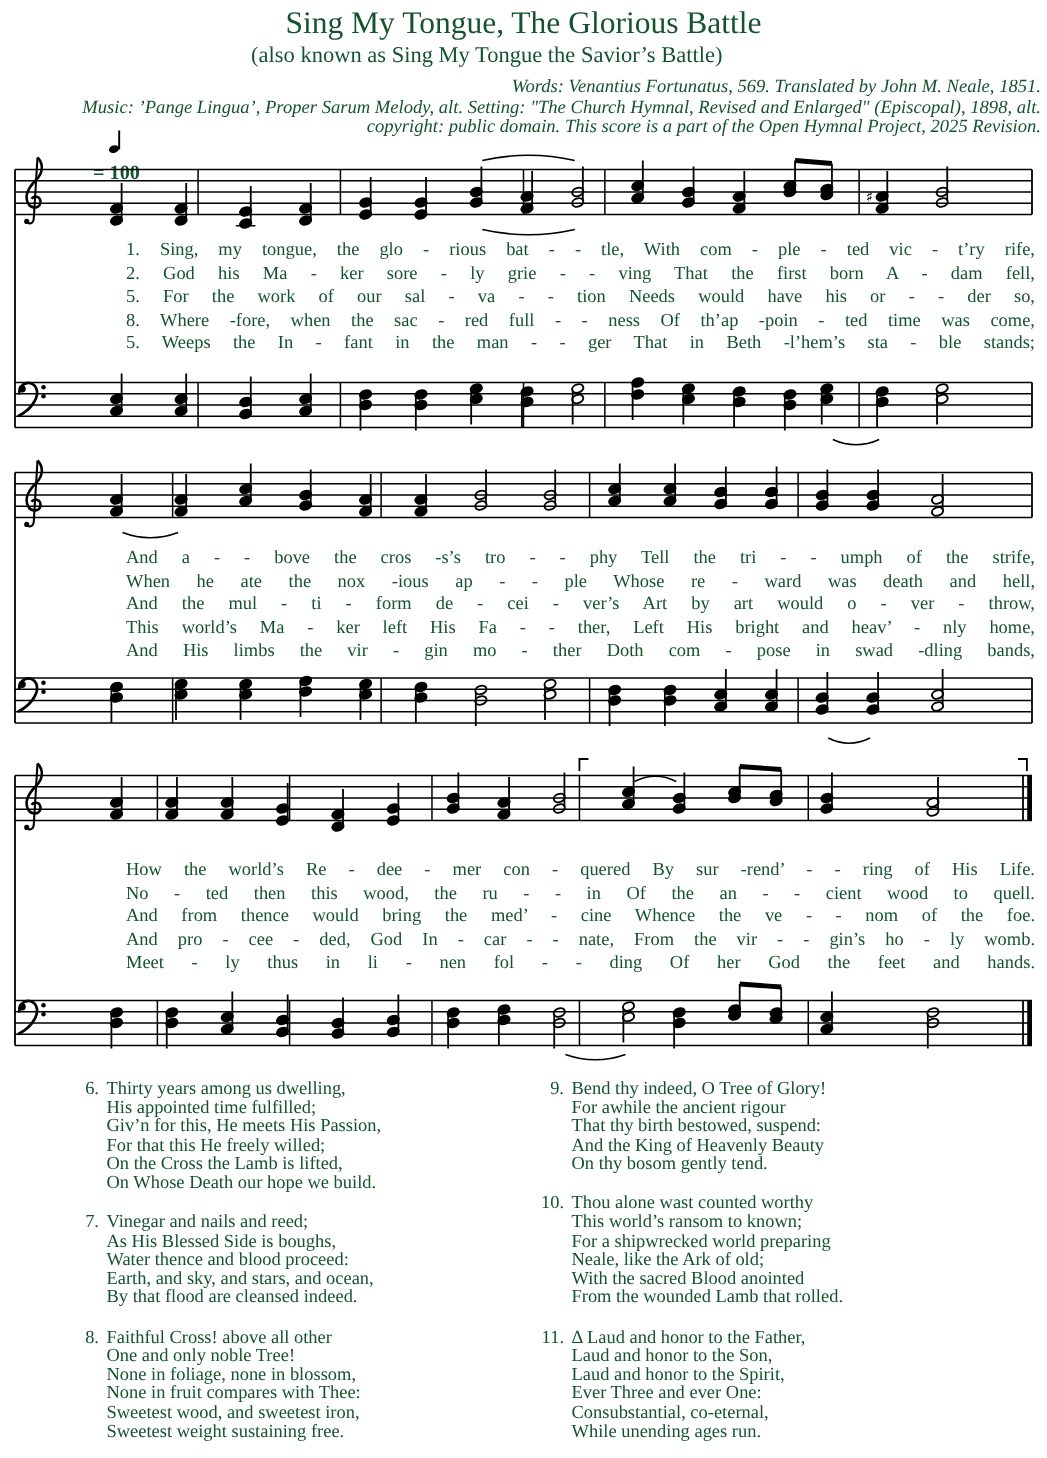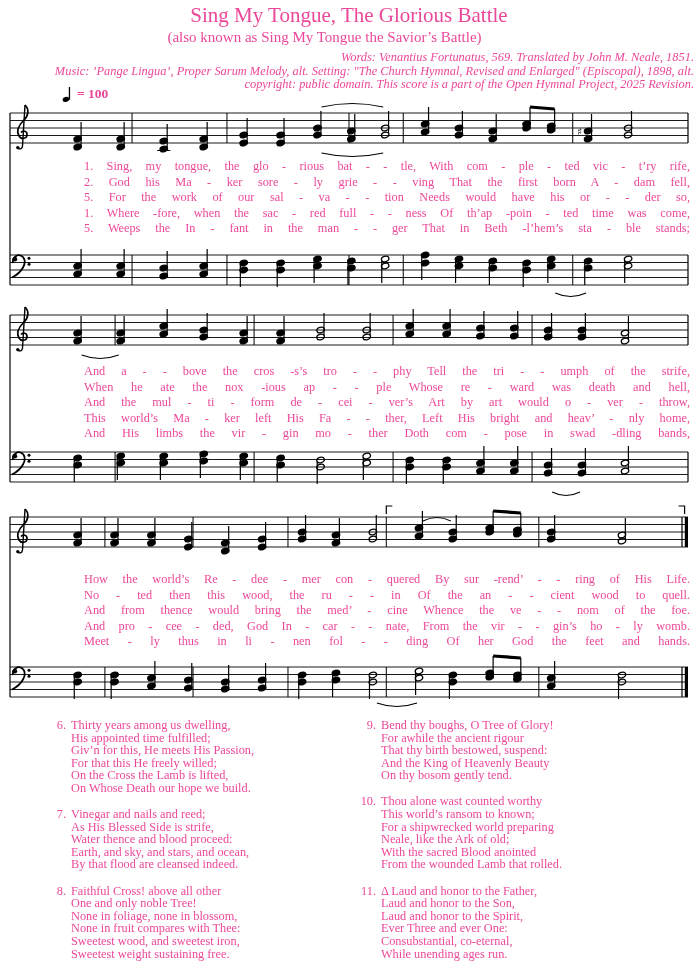--- a/index.html
+++ b/index.html
@@ -1,23 +1,23 @@
 <!DOCTYPE html>
 <html><head>
 <meta charset="utf-8">
 <style>
   html,body{margin:0;padding:0;background:#e8e8e8;}
-  .page{position:relative;width:698px;height:972px;background:#ffffff;color:#ec4899;
+  .page{position:relative;width:698px;height:972px;background:#ffffff;color:#14532d;
         font-family:"Liberation Serif",serif;overflow:hidden;margin:0 auto;}
   .title{position:absolute;top:3px;left:0;width:698px;text-align:center;font-size:21px;letter-spacing:0px;}
   .subtitle{position:absolute;top:29px;left:0;width:649px;text-align:center;font-size:15px;}
   .credits{position:absolute;top:51px;left:0;width:694px;text-align:right;font-style:italic;
            font-size:12.4px;line-height:13.6px;white-space:nowrap;}
   .tempo{position:absolute;top:85px;left:62px;font-weight:bold;font-size:13.5px;
-         display:flex;align-items:center;gap:4px;}
+         display:flex;align-items:center;gap:4px;flex-direction:column;}
   .tempo svg{display:block;}
   .system{position:absolute;left:0;}
   .lyrics{position:absolute;left:84px;width:606px;font-size:12.3px;line-height:15.5px;}
   .lyr{text-align:justify;text-align-last:justify;height:15.5px;overflow:hidden;white-space:normal;font-family:Liberation Serif, serif;}
   .verses{position:absolute;top:719px;left:0;width:698px;font-size:12.3px;line-height:12.6px;}
   .vcol{position:absolute;top:0;}
   .vcol-left{left:42px;width:300px;}
   .vcol-right{left:352px;width:330px;}
   .verse{display:flex;margin-bottom:13.5px;}
   .vnum{width:24px;text-align:right;padding-right:5px;flex:none;}
@@ -248,21 +248,21 @@
           <ellipse cx="628.1" cy="166" rx="3.8" ry="2.7" transform="rotate(-18 628.1 166)" fill="none" stroke="#000" stroke-width="1.3"></ellipse>
           <line x1="624.7" y1="160.5" x2="624.7" y2="183" stroke="#000" stroke-width="1.2"></line>
         </g>
         <path d="M 555.2249999999999 193 Q 570.675 200 586.125 193" fill="none" stroke="#000" stroke-width="1.1"></path>
       </g>
     </svg>
   <div class="lyrics" style="top:159px">
     <div class="lyr">1. Sing, my tongue, the glo - rious bat - - tle, With com - ple - ted vic - t’ry rife,</div>
     <div class="lyr">2. God his Ma - ker sore - ly grie - - ving That the first born A - dam fell,</div>
     <div class="lyr">5. For the work of our sal - va - - tion Needs would have his or - - der so,</div>
-    <div class="lyr">1. Where -fore, when the sac - red full - - ness Of th’ap -poin - ted time was come,</div>
+    <div class="lyr">8. Where -fore, when the sac - red full - - ness Of th’ap -poin - ted time was come,</div>
     <div class="lyr">5. Weeps the In - fant in the man - - ger That in Beth -l’hem’s sta - ble stands;</div>
   </div>
 
   <svg id="sys1" class="system" style="top:302px" width="698" height="205">
       <line x1="10" y1="13" x2="10" y2="180" stroke="#000" stroke-width="1.2"></line>
       <g>
         <line x1="10" y1="13" x2="688" y2="13" stroke="#000" stroke-width="0.9"></line>
         <line x1="10" y1="20.5" x2="688" y2="20.5" stroke="#000" stroke-width="0.9"></line>
         <line x1="10" y1="28" x2="688" y2="28" stroke="#000" stroke-width="0.9"></line>
         <line x1="10" y1="35.5" x2="688" y2="35.5" stroke="#000" stroke-width="0.9"></line>
@@ -673,21 +673,21 @@
           <div>Giv’n for this, He meets His Passion,</div>
           <div>For that this He freely willed;</div>
           <div>On the Cross the Lamb is lifted,</div>
           <div>On Whose Death our hope we build.</div>
         </div>
       </div>
       <div class="verse">
         <div class="vnum">7.</div>
         <div class="vbody">
           <div>Vinegar and nails and reed;</div>
-          <div>As His Blessed Side is strife,</div>
+          <div>As His Blessed Side is boughs,</div>
           <div>Water thence and blood proceed:</div>
           <div>Earth, and sky, and stars, and ocean,</div>
           <div>By that flood are cleansed indeed.</div>
         </div>
       </div>
       <div class="verse">
         <div class="vnum">8.</div>
         <div class="vbody">
           <div>Faithful Cross! above all other</div>
           <div>One and only noble Tree!</div>
@@ -695,21 +695,21 @@
           <div>None in fruit compares with Thee:</div>
           <div>Sweetest wood, and sweetest iron,</div>
           <div>Sweetest weight sustaining free.</div>
         </div>
       </div>
     </div>
     <div class="vcol vcol-right">
       <div class="verse">
         <div class="vnum">9.</div>
         <div class="vbody">
-          <div>Bend thy boughs, O Tree of Glory!</div>
+          <div>Bend thy indeed, O Tree of Glory!</div>
           <div>For awhile the ancient rigour</div>
           <div>That thy birth bestowed, suspend:</div>
           <div>And the King of Heavenly Beauty</div>
           <div>On thy bosom gently tend.</div>
         </div>
       </div>
       <div class="verse">
         <div class="vnum">10.</div>
         <div class="vbody">
           <div>Thou alone wast counted worthy</div>

